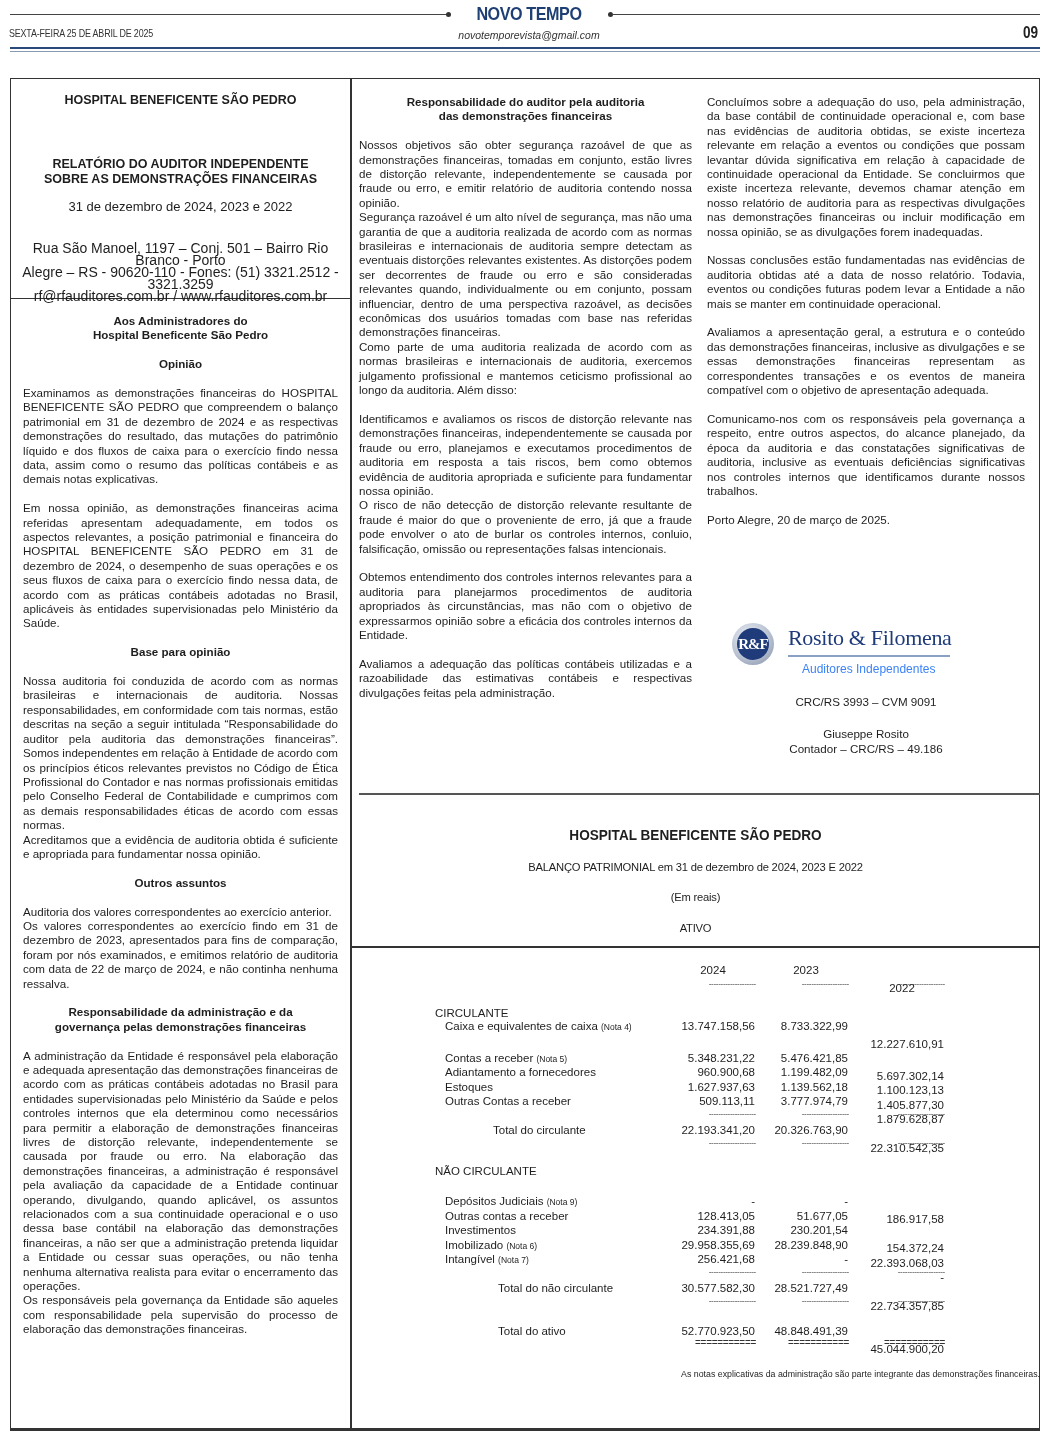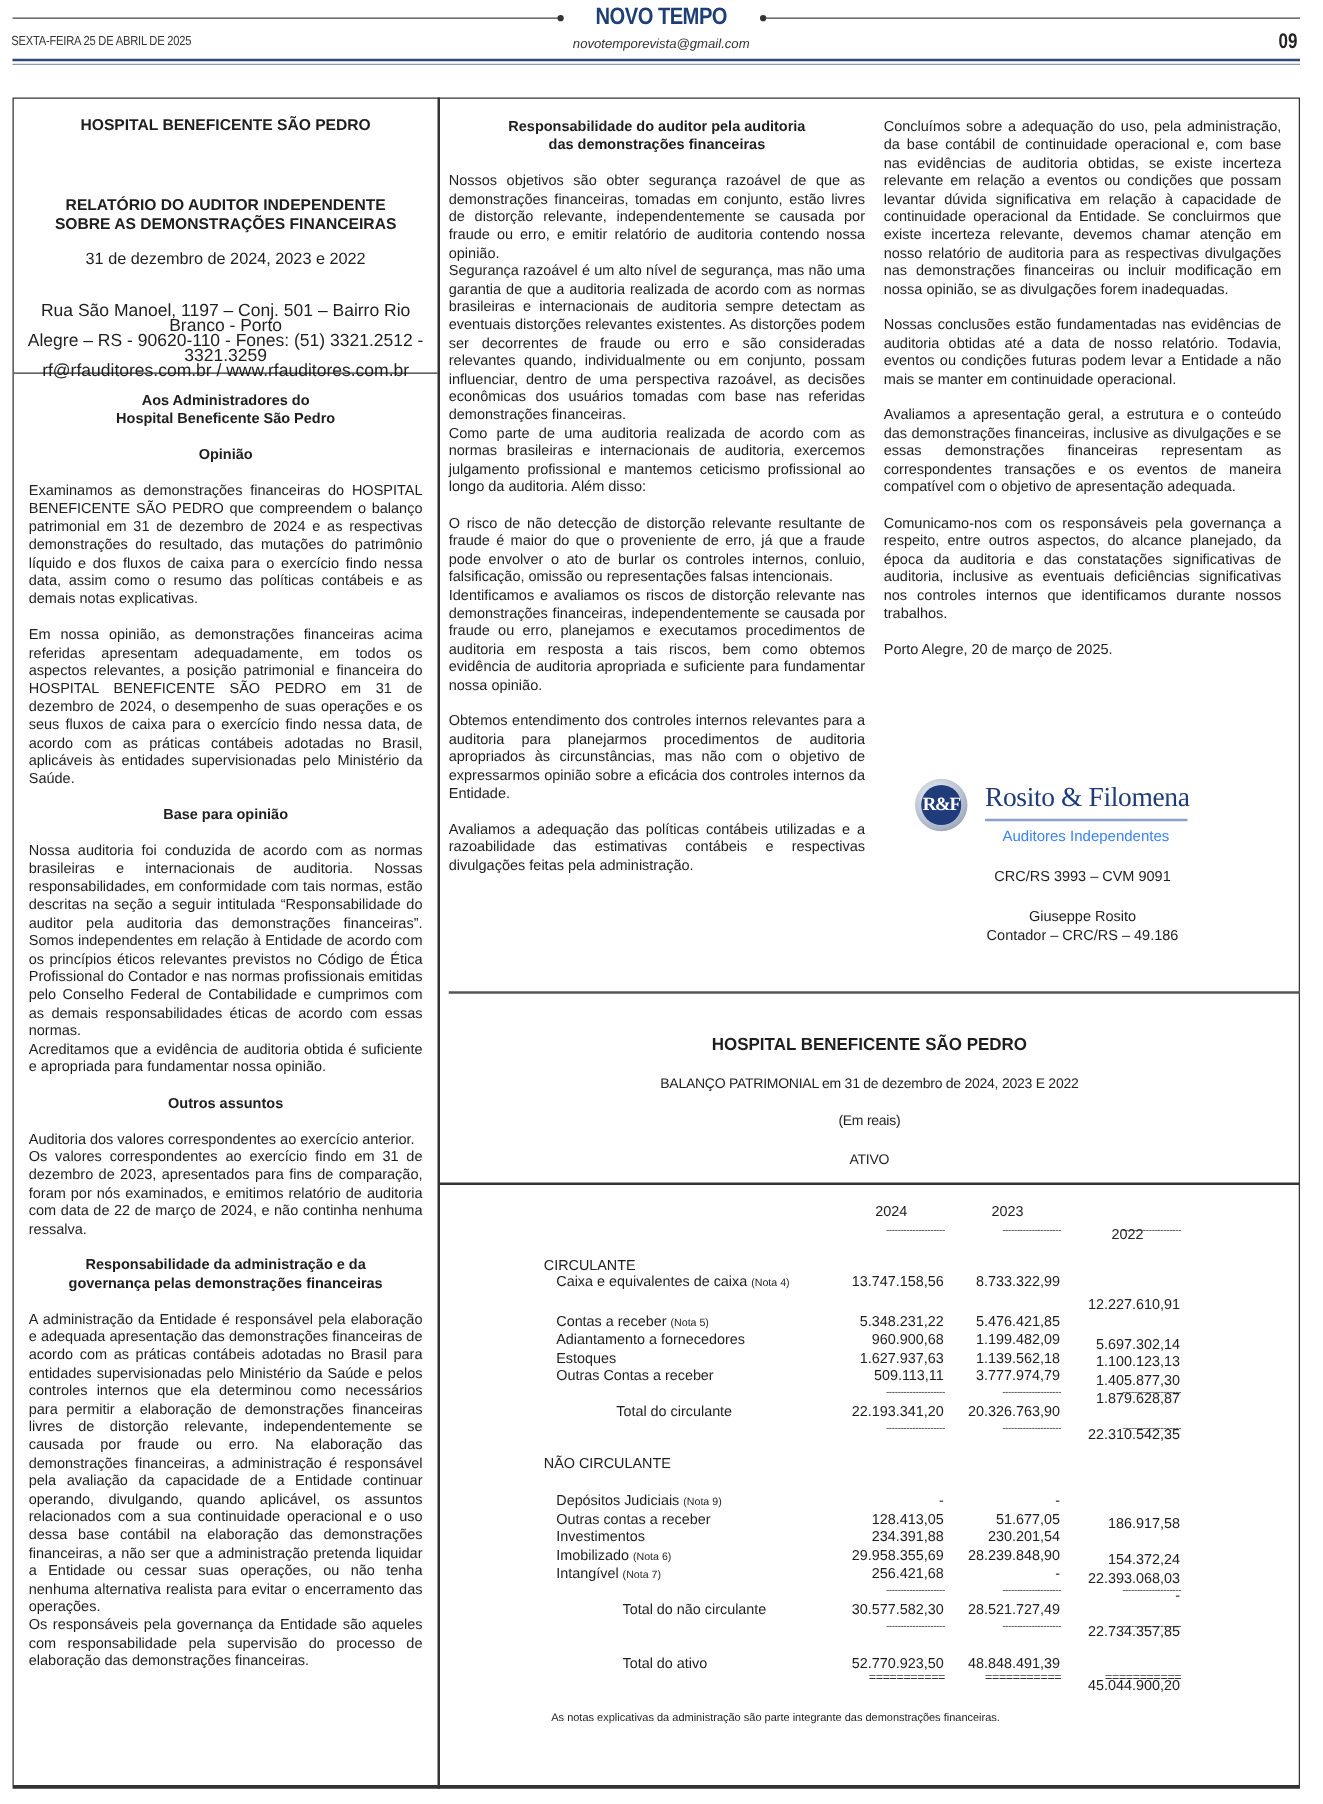--- a/index.html
+++ b/index.html
@@ -65,21 +65,21 @@
   .bs-table { position: absolute; left: 420px; top: 963px; width: 540px; font-size: 11.5px; }
   .row { position: absolute; left: 0; width: 540px; height: 14px; line-height: 14px; white-space: nowrap; }
   .row .lbl { position: absolute; left: 25px; }
   .row .lbl small { font-size: 8.5px; }
   .row .v { position: absolute; text-align: right; width: 110px; }
   .v.c1 { left: 225px; } .v.c2 { left: 318px; } .v.c3 { left: 414px; margin-top: 18px; }
   .section { position: absolute; left: 15px; font-size: 11.5px; }
   .total .lbl { left: 73px; }
   .dash { position: absolute; font-size: 8px; letter-spacing: -0.3px; color: #333; width: 86px; text-align: right; overflow: hidden; }
   .dash.c1 { left: 250px; } .dash.c2 { left: 343px; } .dash.c3 { left: 439px; }
-  .bs-note { position: absolute; left: 351px; width: 689px; top: 1369px; text-align: left; font-size: 8.8px; padding-left: 90px; }
+  .bs-note { position: absolute; left: 351px; width: 689px; top: 1369px; text-align: right; font-size: 8.8px; padding-left: 90px; }
 </style>
 </head>
 <body>
 
 <div class="masthead">
   <div class="mh-rule left"></div>
   <div class="mh-dot l"></div>
   <div class="mh-brand">NOVO TEMPO</div>
   <div class="mh-dot r"></div>
   <div class="mh-rule right"></div>
@@ -131,22 +131,22 @@
   <p>Os responsáveis pela governança da Entidade são aqueles com responsabilidade pela supervisão do processo de elaboração das demonstrações financeiras.</p>
 </div>
 
 <div class="textcol c2-body">
   <p class="b"><span>Responsabilidade do auditor pela auditoria</span><br><span>das demonstrações financeiras</span></p>
   <div class="gap"></div>
   <p>Nossos objetivos são obter segurança razoável de que as demonstrações financeiras, tomadas em conjunto, estão livres de distorção relevante, independentemente se causada por fraude ou erro, e emitir relatório de auditoria contendo nossa opinião.</p>
   <p>Segurança razoável é um alto nível de segurança, mas não uma garantia de que a auditoria realizada de acordo com as normas brasileiras e internacionais de auditoria sempre detectam as eventuais distorções relevantes existentes. As distorções podem ser decorrentes de fraude ou erro e são consideradas relevantes quando, individualmente ou em conjunto, possam influenciar, dentro de uma perspectiva razoável, as decisões econômicas dos usuários tomadas com base nas referidas demonstrações financeiras.</p>
   <p>Como parte de uma auditoria realizada de acordo com as normas brasileiras e internacionais de auditoria, exercemos julgamento profissional e mantemos ceticismo profissional ao longo da auditoria. Além disso:</p>
   <div class="gap"></div>
+  <p>Identificamos e avaliamos os riscos de distorção relevante nas demonstrações financeiras, independentemente se causada por fraude ou erro, planejamos e executamos procedimentos de auditoria em resposta a tais riscos, bem como obtemos evidência de auditoria apropriada e suficiente para fundamentar nossa opinião.</p>
   <p>O risco de não detecção de distorção relevante resultante de fraude é maior do que o proveniente de erro, já que a fraude pode envolver o ato de burlar os controles internos, conluio, falsificação, omissão ou representações falsas intencionais.</p>
-  <p>Identificamos e avaliamos os riscos de distorção relevante nas demonstrações financeiras, independentemente se causada por fraude ou erro, planejamos e executamos procedimentos de auditoria em resposta a tais riscos, bem como obtemos evidência de auditoria apropriada e suficiente para fundamentar nossa opinião.</p>
   <div class="gap"></div>
   <p>Obtemos entendimento dos controles internos relevantes para a auditoria para planejarmos procedimentos de auditoria apropriados às circunstâncias, mas não com o objetivo de expressarmos opinião sobre a eficácia dos controles internos da Entidade.</p>
   <div class="gap"></div>
   <p>Avaliamos a adequação das políticas contábeis utilizadas e a razoabilidade das estimativas contábeis e respectivas divulgações feitas pela administração.</p>
 </div>
 
 <div class="textcol c3-body">
   <p>Concluímos sobre a adequação do uso, pela administração, da base contábil de continuidade operacional e, com base nas evidências de auditoria obtidas, se existe incerteza relevante em relação a eventos ou condições que possam levantar dúvida significativa em relação à capacidade de continuidade operacional da Entidade. Se concluirmos que existe incerteza relevante, devemos chamar atenção em nosso relatório de auditoria para as respectivas divulgações nas demonstrações financeiras ou incluir modificação em nossa opinião, se as divulgações forem inadequadas.</p>
   <div class="gap"></div>
   <p>Nossas conclusões estão fundamentadas nas evidências de auditoria obtidas até a data de nosso relatório. Todavia, eventos ou condições futuras podem levar a Entidade a não mais se manter em continuidade operacional.</p>

